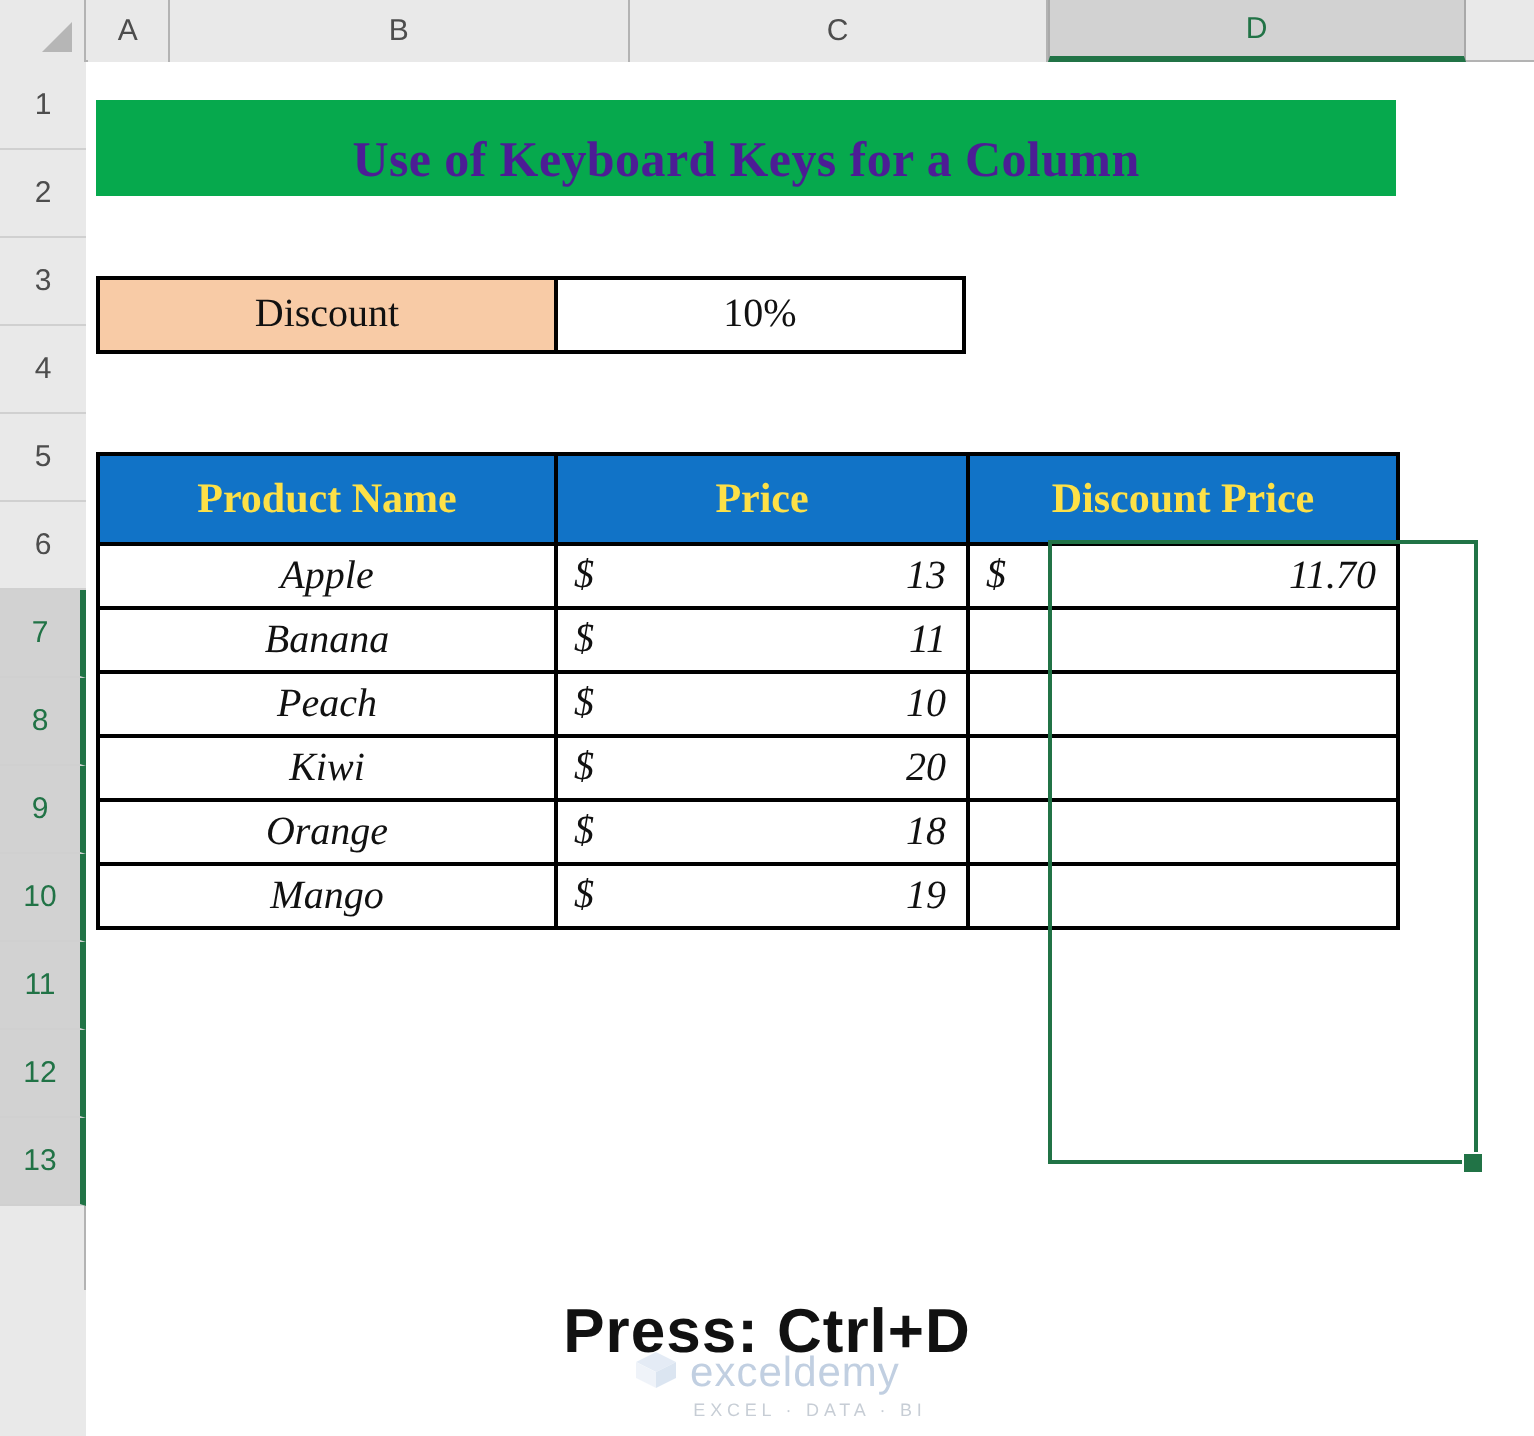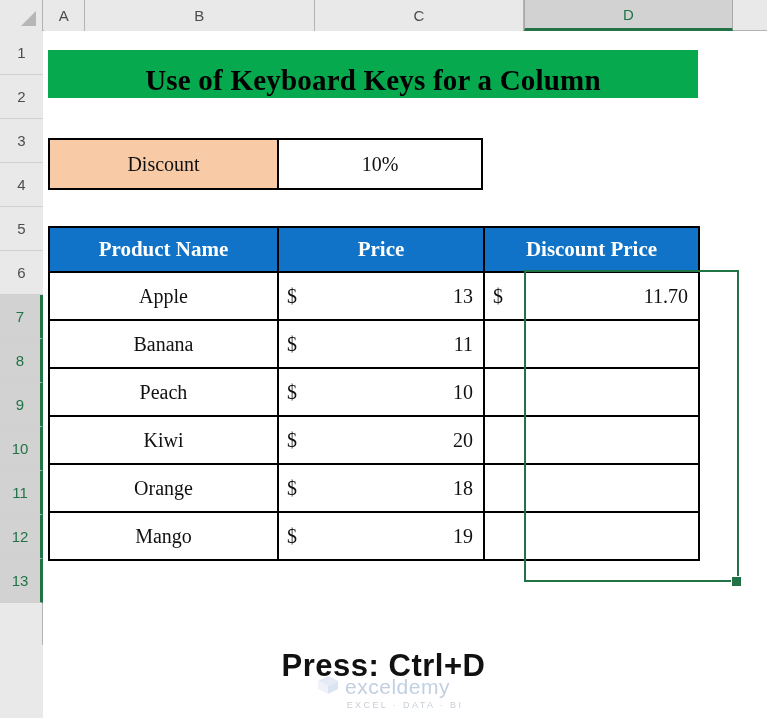--- a/index.html
+++ b/index.html
@@ -85,32 +85,32 @@
   }
 
   
   #title-banner {
     position: absolute; left: 48px; top: 50px;
     width: 650px; height: 48px;
     background: #06A94D;
     display: flex; align-items: center; justify-content: center;
   }
   #title-banner span {
-    color: #000000;
+    color: #4c1d95;
     font-family: "Liberation Serif", serif;
     font-weight: bold;
-    font-size: 29px;
+    font-size: 25px;
     letter-spacing: .2px;
     margin-top: 13px;
   }
 
   
   #discount-row {
     position: absolute; left: 48px; top: 138px;
-    width: 435px; height: 52px;
+    width: 435px; height: 39px;
     display: flex;
     border: 2px solid #000000;
   }
   #discount-label-cell {
     width: 229px;
     background: #F8CBA6;
     border-right: 2px solid #000000;
     display: flex; align-items: center; justify-content: center;
     font-family: "Liberation Serif", serif;
     font-size: 20px; color: #111111;
@@ -130,36 +130,37 @@
     border-collapse: collapse;
     table-layout: fixed;
   }
   #data-table col.c-name  { width: 229px; }
   #data-table col.c-price { width: 206px; }
   #data-table col.c-disc  { width: 215px; }
 
   #data-table th {
     height: 45px;
     background: #1173C7;
-    color: #ffffff;
+    color: #fde047;
     font-family: "Liberation Serif", serif;
     font-weight: bold;
     font-size: 21px;
     border: 2px solid #000000;
     text-align: center;
     vertical-align: middle;
   }
   #data-table td {
-    height: 48px;
+    height: 32px;
     border: 2px solid #000000;
     font-family: "Liberation Serif", serif;
     font-size: 20px;
     color: #111111;
     background: #ffffff;
     vertical-align: middle;
+    font-style: italic;
   }
   td.name-cell { text-align: center; }
   td.money-cell {
     position: relative;
     text-align: right;
     padding-right: 10px;
   }
   td.money-cell .cur {
     position: absolute; left: 8px; top: 50%;
     transform: translateY(-50%);

